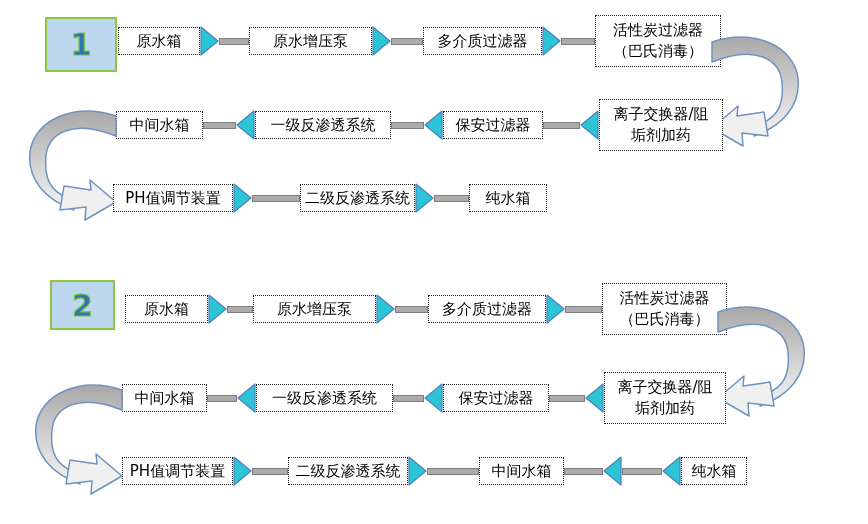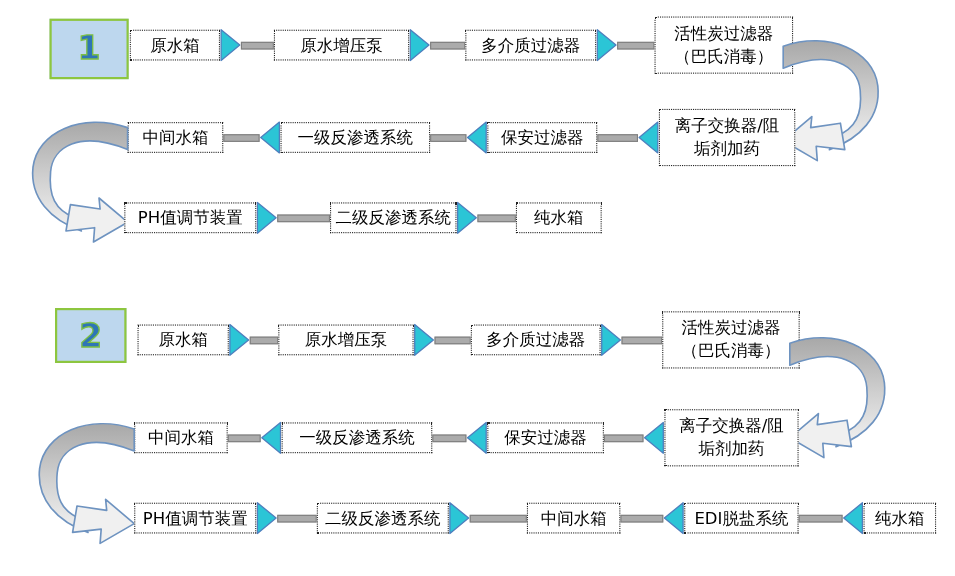--- a/index.html
+++ b/index.html
@@ -203,21 +203,20 @@
         </svg>
       <span class="pipe" style="width:50px"></span>
     </span>
     <div class="node" style="width:85px">中间水箱</div>
     <span class="conn">
       <span class="pipe" style="width:37px"></span>
       <svg class="tri" width="19" height="30" viewBox="0 0 19 30">
           <polygon points="18,1 1,15 18,29"></polygon>
         </svg>
     </span>
-    <div class="node" style="width:104px">EDI脱盐系统</div>
     <span class="conn">
       <span class="pipe" style="width:38px"></span>
       <svg class="tri" width="19" height="30" viewBox="0 0 19 30">
           <polygon points="18,1 1,15 18,29"></polygon>
         </svg>
     </span>
     <div class="node" style="width:66px">纯水箱</div>
   </div>
 
 </div>

